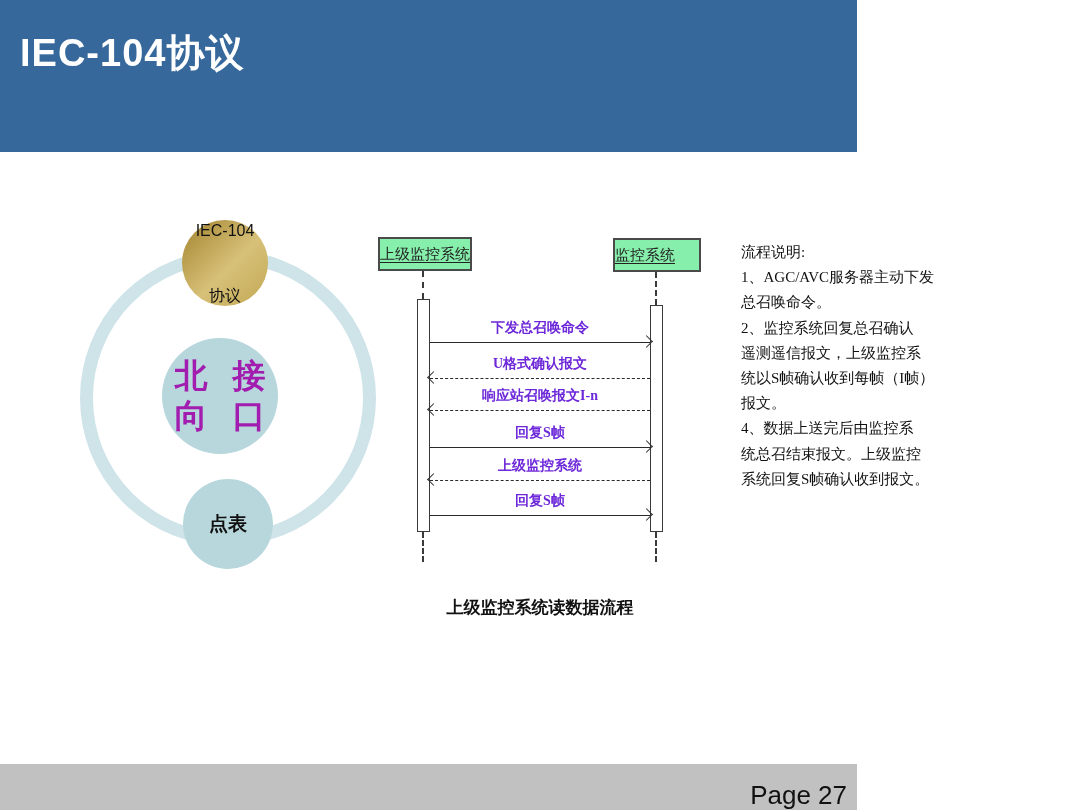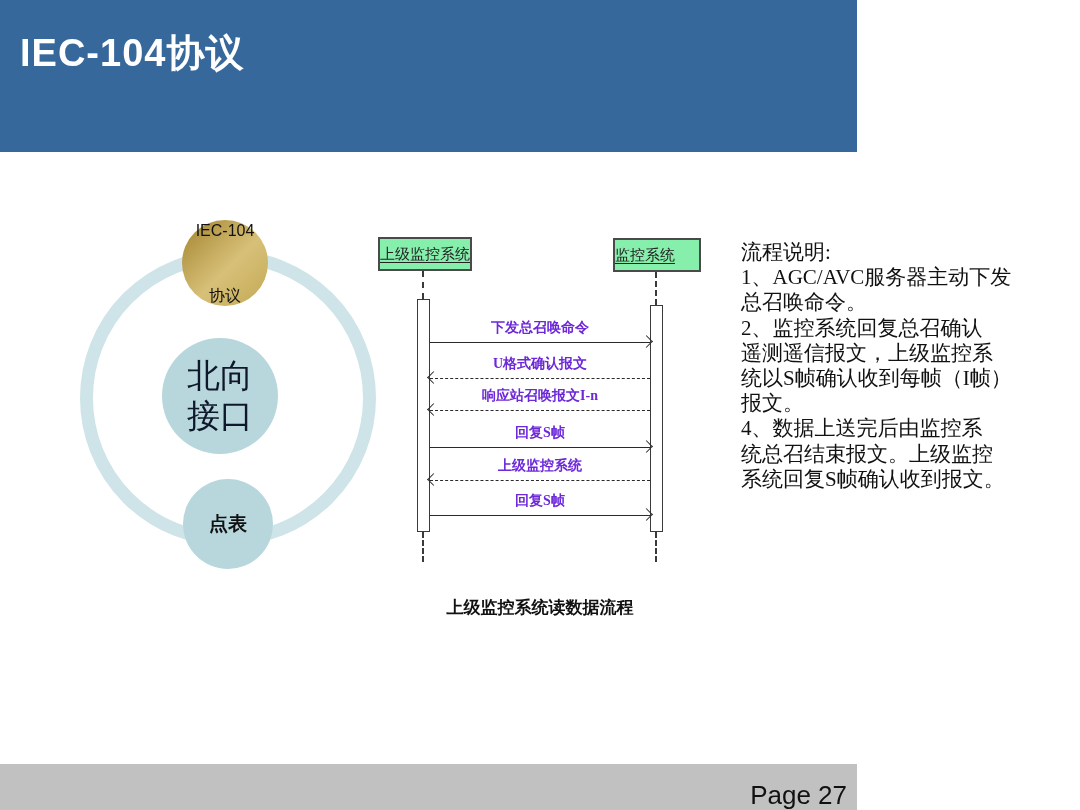--- a/index.html
+++ b/index.html
@@ -27,23 +27,23 @@
           border-radius:50%; border:13px solid var(--ring,#cfe4e8);
           box-sizing:border-box; }
   .gold-badge { position:absolute; left:182px; top:220px; width:86px; height:86px;
           border-radius:50%;
           background:linear-gradient(135deg,#a3842f 0%,#d7c078 55%,#c3a954 100%);
           display:flex; flex-direction:column; align-items:center;
           justify-content:center; font-size:16px; color:#111; line-height:21px;
           text-align:center;gap:44px; }
   .center-circle { position:absolute; left:162px; top:338px; width:116px; height:116px;
           border-radius:50%; background:var(--circle_fill,#b7d7dc);
-          display:flex; flex-direction:column; align-items:center;
-          justify-content:center; font-size:33px; font-weight:400;
-          color:#0f172a; line-height:40px; text-align:center; }
+          display:flex; flex-direction:row; align-items:center;
+          justify-content:center; font-size:33px; font-weight:700;
+          color:#a21caf; line-height:40px; text-align:center; }
   .bottom-badge { position:absolute; left:183px; top:479px; width:90px; height:90px;
           border-radius:50%; background:var(--circle_fill,#b7d7dc);
           display:flex; align-items:center; justify-content:center;
           font-size:19px; font-weight:700; color:#111; }
   .actor { position:absolute; box-sizing:border-box; border:2px solid #4a4a4a;
            background:#86efac; font-family:"Liberation Serif","DejaVu Serif",serif;
            font-size:15px; color:#222; display:flex; align-items:center;
            justify-content:flex-start; white-space:nowrap; }
   .actor span { text-decoration:underline; text-underline-offset:3px; }
   .actor-left  { left:378px; top:237px; width:94px; height:34px; }
@@ -72,21 +72,21 @@
                 border-right:1.5px solid #2a2a2a; transform:rotate(45deg); }
   .head-left  { left:-1px; border-top:1.5px solid #2a2a2a;
                 border-left:1.5px solid #2a2a2a; transform:rotate(-45deg); }
 
   .caption { position:absolute; left:400px; top:596px; width:280px;
              text-align:center; font-size:17px; font-weight:700; color:#111; }
 
   
   .notes { position:absolute; left:741px; top:240px; width:300px;
            font-family:"Liberation Serif","DejaVu Serif",serif;
-           font-size:21px; line-height:25.2px; color:#111; }
+           font-size:15px; line-height:25.2px; color:#111; }
   .notes div { white-space:nowrap; }
 </style>
 </head>
 <body>
 
 <div class="slide">
 
   <div class="header">
     <div class="page-title">IEC-104协议</div>
   </div>

